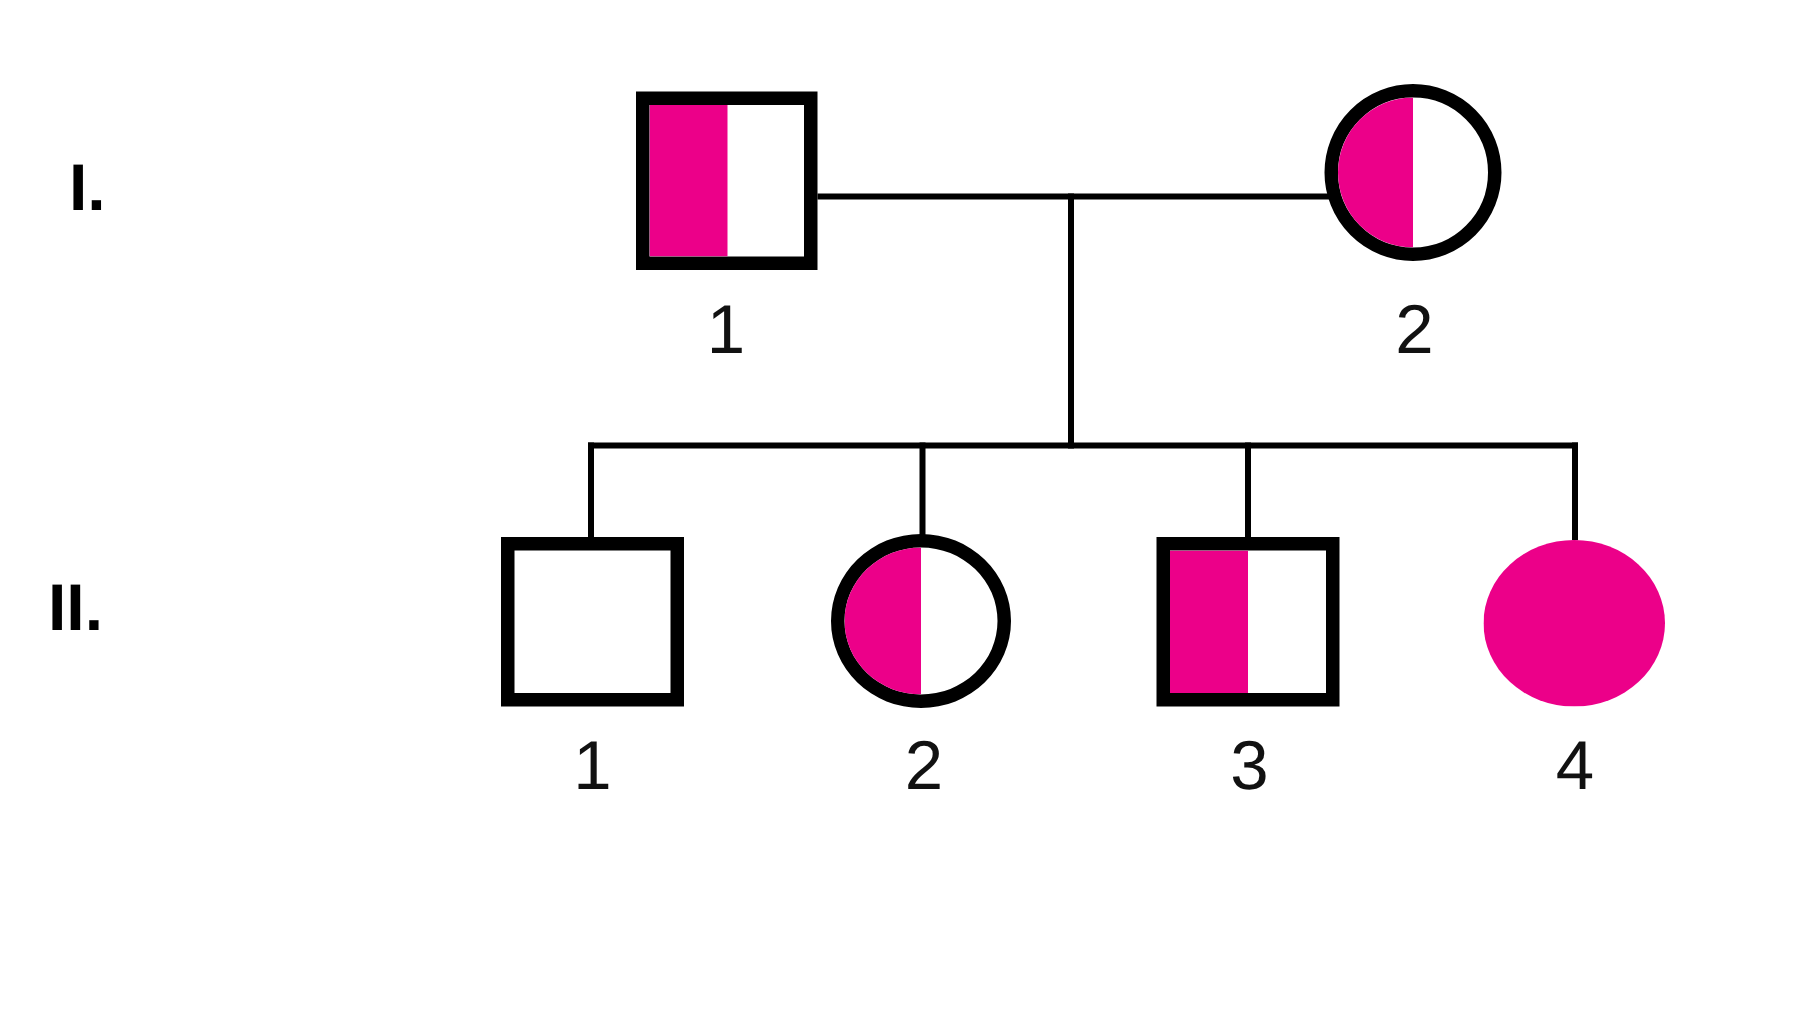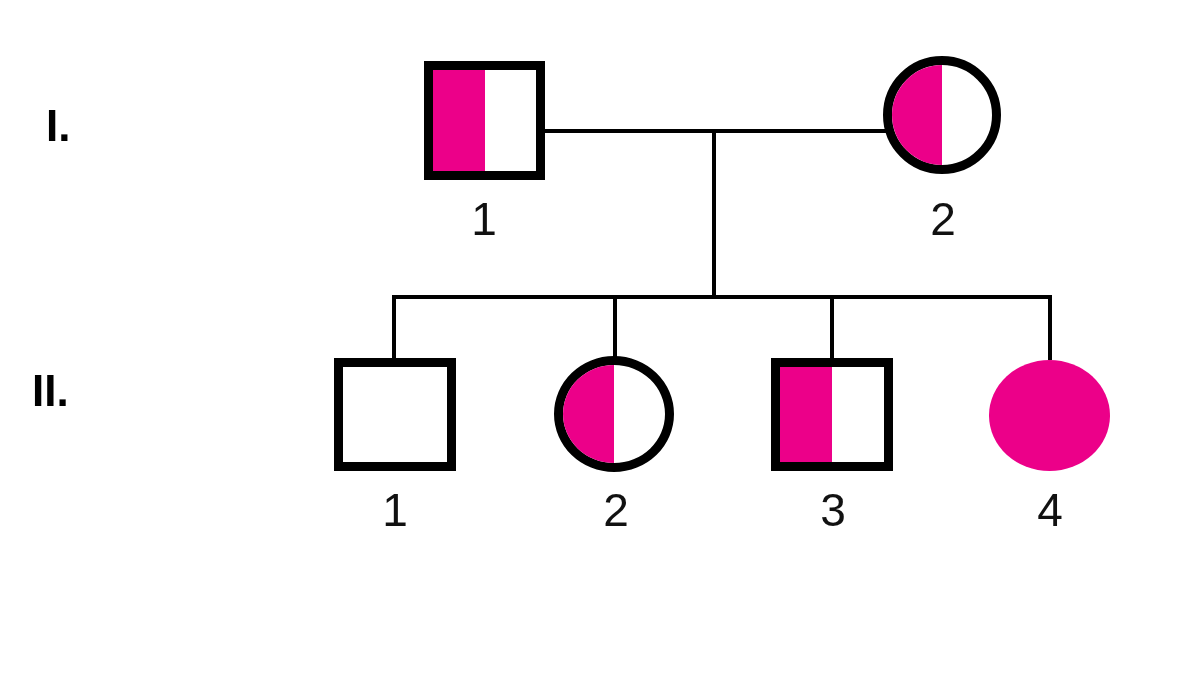--- a/index.html
+++ b/index.html
@@ -22,21 +22,21 @@
   .gen-label {
     position: absolute;
     font-family: "Liberation Sans", sans-serif;
     font-size: 44px;
     font-weight: 700;
     color: #000000;
     line-height: 1;
     white-space: nowrap;
   }
   #gen-label-I  { left: 46px;  top: 104px; }
-  #gen-label-II { left: 32px;  top: 369px; }
+  #gen-label-II { left: 32px;  top: 384px; }
 
   
   .indiv-number {
     position: absolute;
     font-family: "Liberation Sans", sans-serif;
     font-size: 46px;
     font-weight: 400;
     color: #111111;
     line-height: 1;
     text-align: center;

